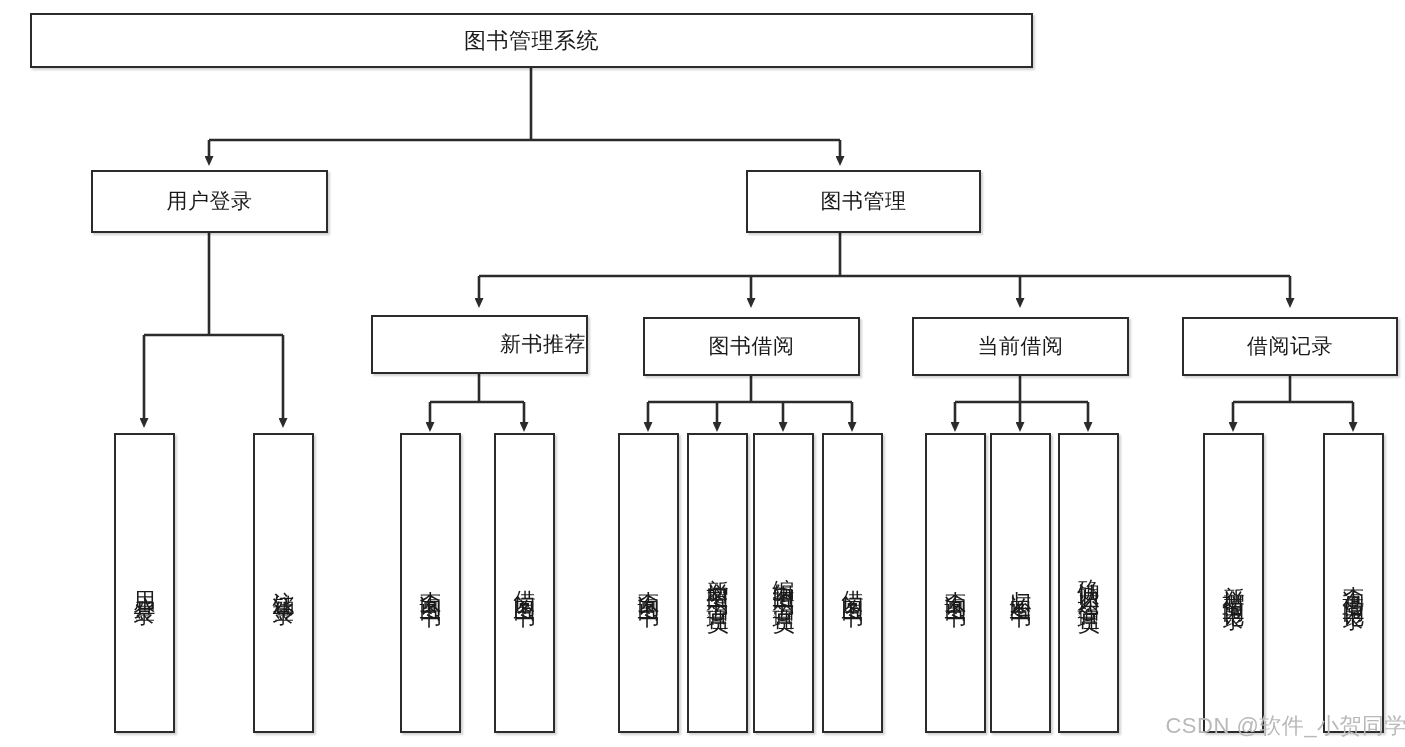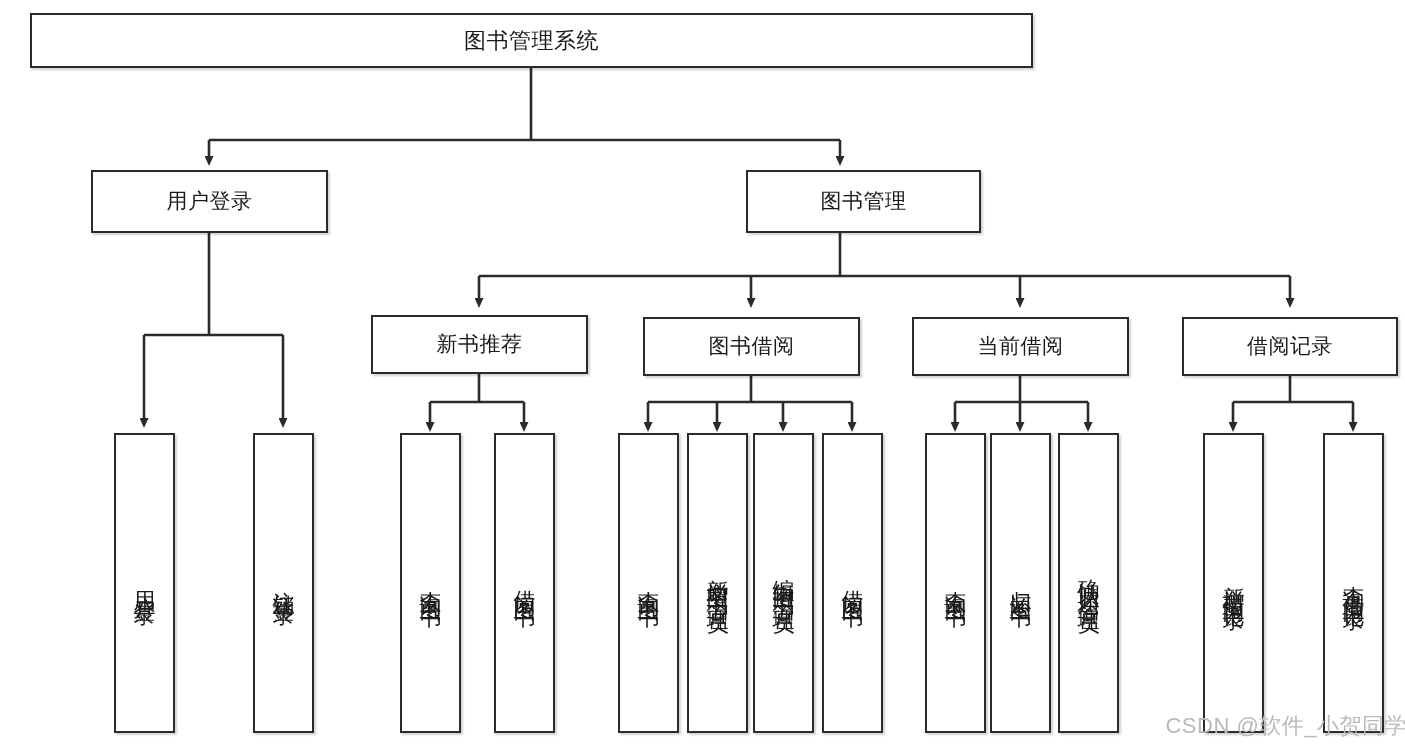--- a/index.html
+++ b/index.html
@@ -136,21 +136,21 @@
   </div>
 
   <div class="node horiz" style="left:81px; top:170px; width:237px; height:63px;">
     <span class="node-label">用户登录</span>
   </div>
 
   <div class="node horiz" style="left:736px; top:170px; width:235px; height:63px;">
     <span class="node-label">图书管理</span>
   </div>
 
-  <div class="node horiz" style="left:361px; top:315px; width:217px; height:59px;">
+  <div class="node horiz" style="left:361px; top:315px; width:217px; height:59px;justify-content:flex-end;">
     <span class="node-label">新书推荐</span>
   </div>
 
   <div class="node horiz" style="left:902px; top:317px; width:217px; height:59px;">
     <span class="node-label">当前借阅</span>
   </div>
 
   <div class="node horiz" style="left:633px; top:317px; width:217px; height:59px;">
     <span class="node-label">图书借阅</span>
   </div>

